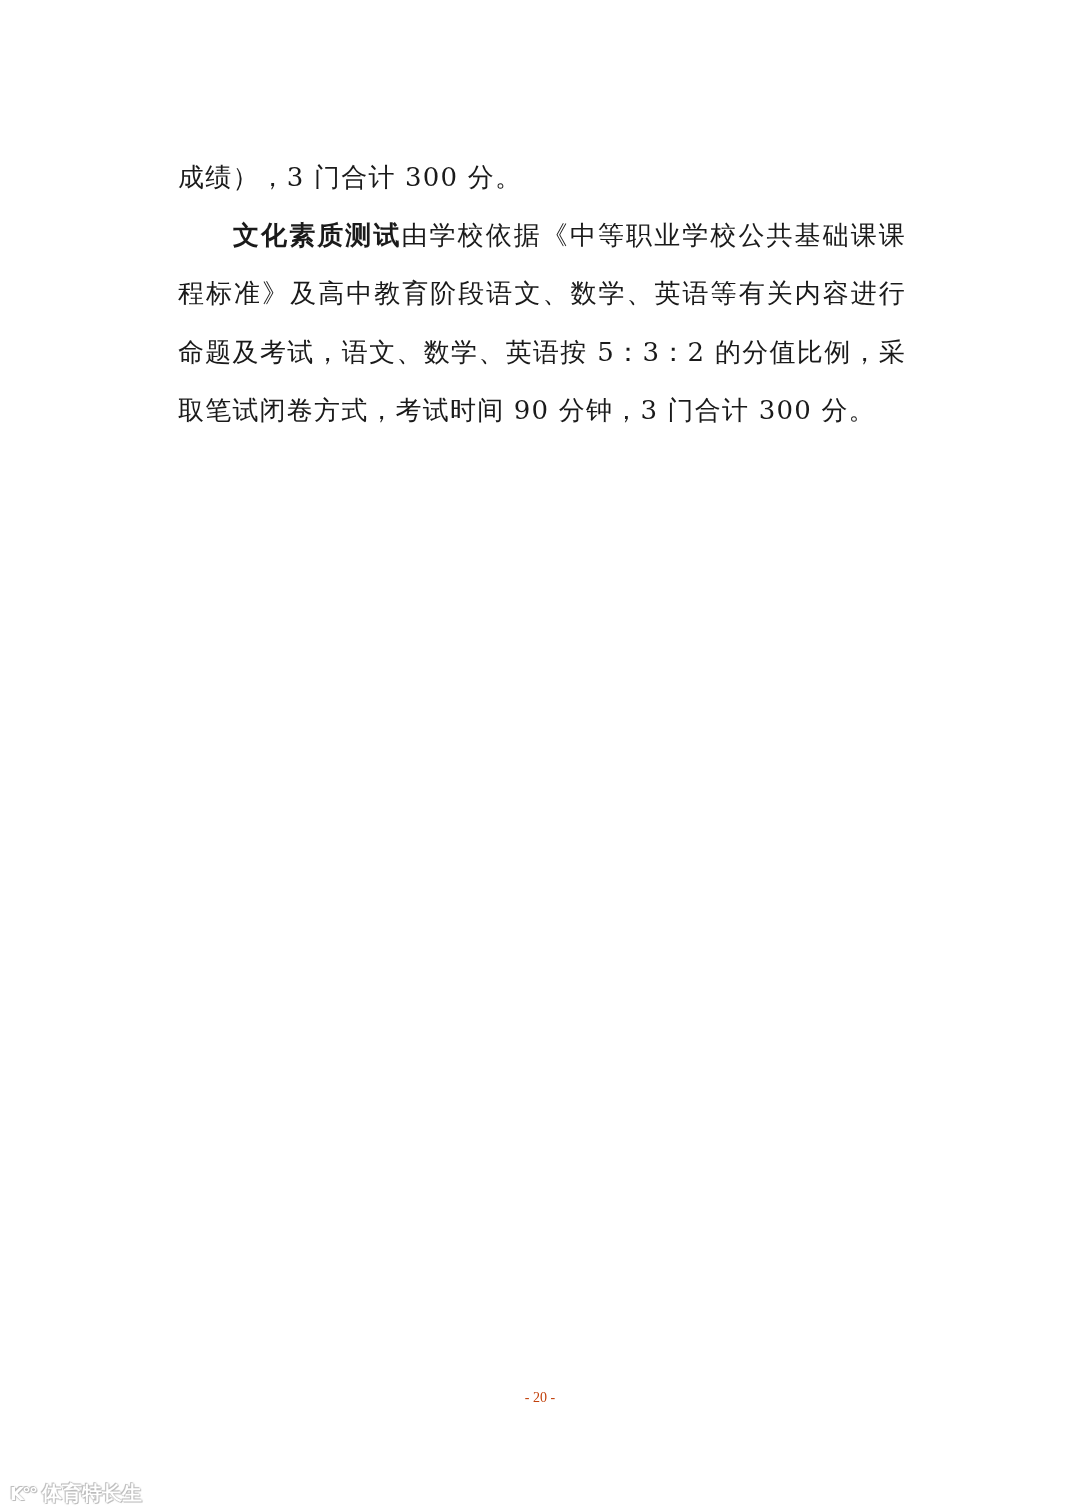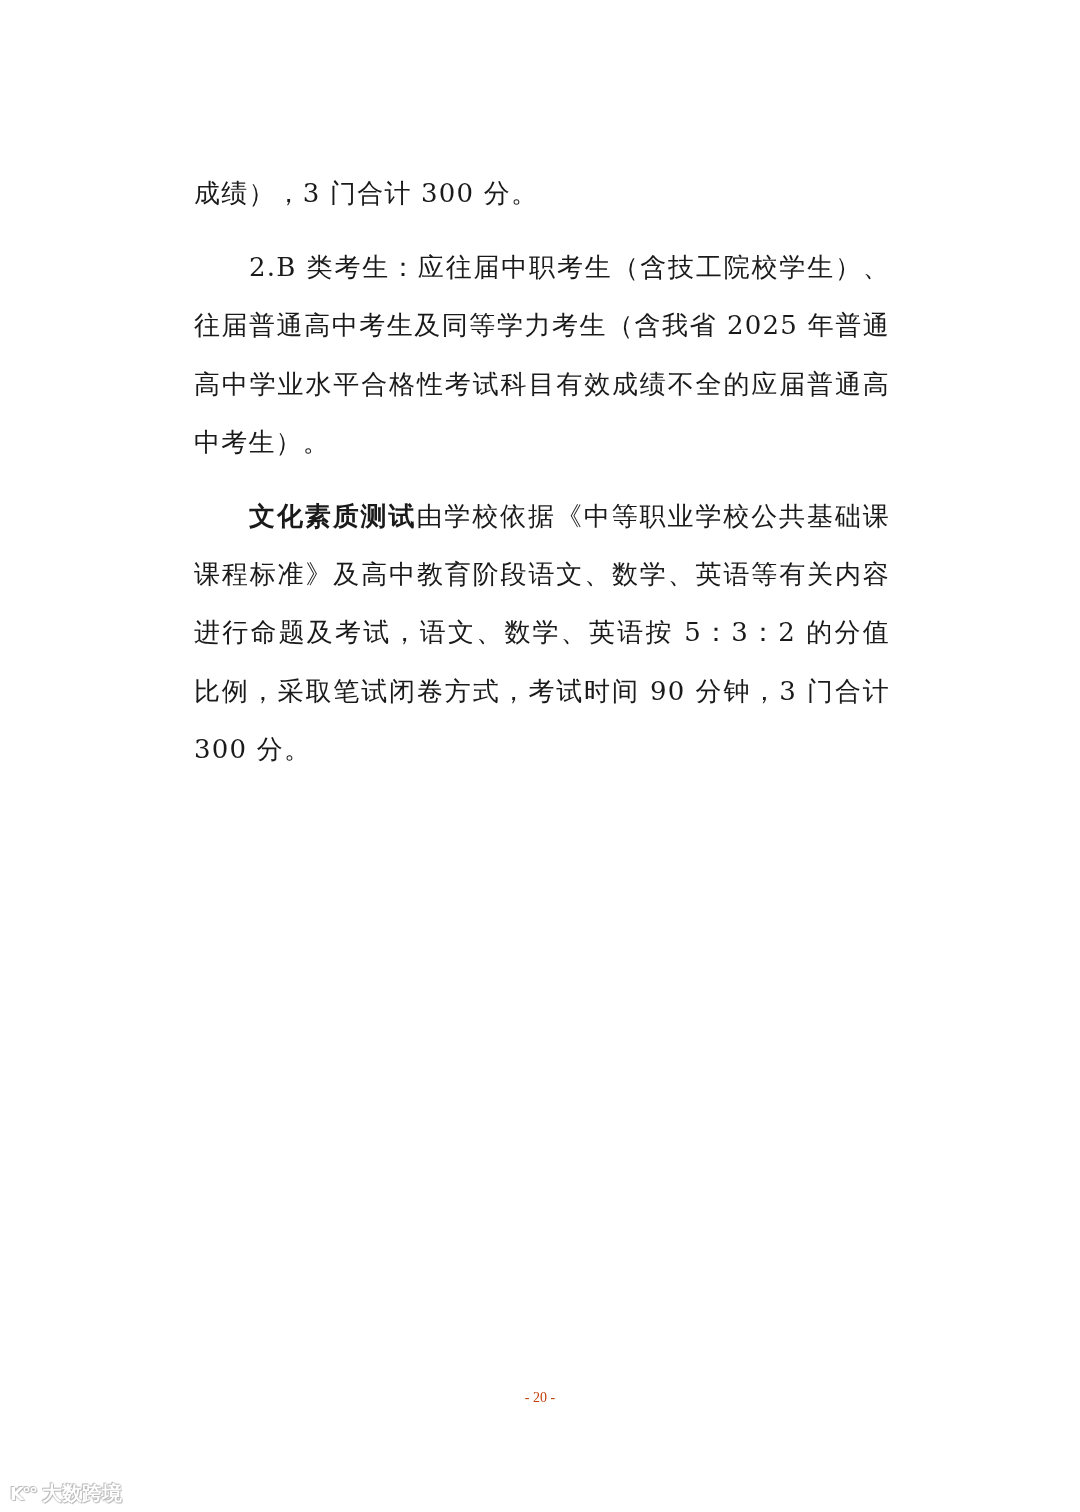--- a/index.html
+++ b/index.html
@@ -4,21 +4,21 @@
   <style>
     html, body { margin: 0; padding: 0; background: #ffffff; }
     body { width: 1080px; height: 1512px; position: relative; overflow: hidden; }
     .page { position: absolute; left: 0; top: 0; width: 1080px; height: 1512px; background: #fff; }
     .body-text {
       position: absolute; left: 178px; top: 148px; width: 728px;
       font-family: "DejaVu Serif", "Liberation Serif", serif;
       font-size: 26px; line-height: 58.2px; color: #1a1a1a;
       text-align: justify; letter-spacing: 1.2px;
     }
-    .body-text p { margin: 16px; text-indent: 0; }
+    .body-text p { margin: 0; text-indent: 0; }
     .body-text p.indent { text-indent: 55px; }
     .bold { font-weight: bold; font-family: "DejaVu Sans", "Liberation Sans", sans-serif; }
     .page-number {
       position: absolute; left: 0; width: 1080px; top: 1390px; text-align: center;
       font-family: "Liberation Serif", serif; font-size: 14px; color: #c2410c;
     }
     .watermark {
       position: absolute; left: 10px; top: 1478px; height: 30px;
       display: flex; align-items: center; gap: 6px;
       font-family: "DejaVu Sans", sans-serif; font-size: 20px; font-weight: bold;
@@ -26,23 +26,22 @@
       text-shadow: 0 0 1px #999, 0 0 2px #aaa, 1px 1px 0 #bbb, -1px -1px 0 #bbb;
     }
     .wm-logo { font-size: 18px; letter-spacing: -2px; }
   </style>
 </head>
 <body>
 
 <div class="page">
   <div class="body-text">
     <p><span>成绩），3 门合计 300 分。</span></p>
-    <p class="indent"><span>2.B 类考生：应往届中职考生（含技工院校学生）、往届普通高中考生及同等学力考生（含我省 2025 年普通高中学业水平合格性考试科目有效成绩不全的应届普通高中考生）。</span></p>
     <p class="indent"><span class="bold">文化素质测试</span><span>由学校依据《中等职业学校公共基础课课程标准》及高中教育阶段语文、数学、英语等有关内容进行命题及考试，语文、数学、英语按 5：3：2 的分值比例，采取笔试闭卷方式，考试时间 90 分钟，3 门合计 300 分。</span></p>
   </div>
 
   <div class="page-number">- 20 -</div>
 
   <div class="watermark">
     <span class="wm-logo">K°°</span>
-    <span>大数跨境</span>
+    <span>体育特长生</span>
   </div>
 </div>
 
 </body></html>

